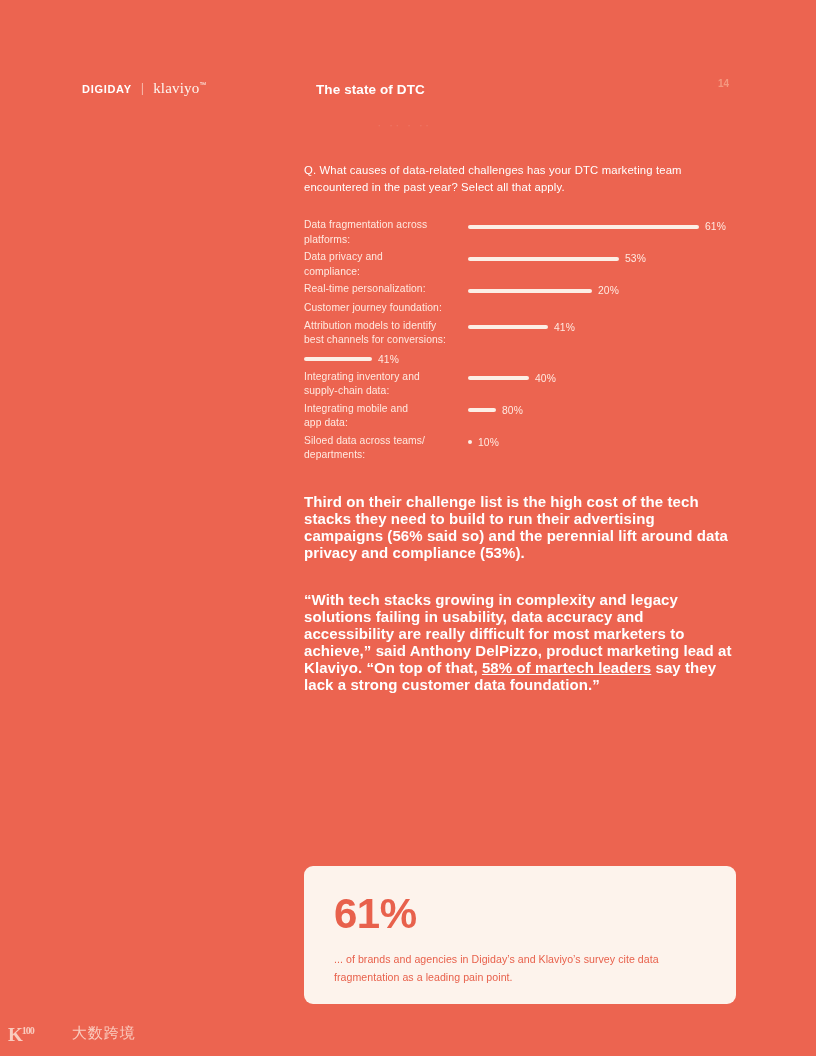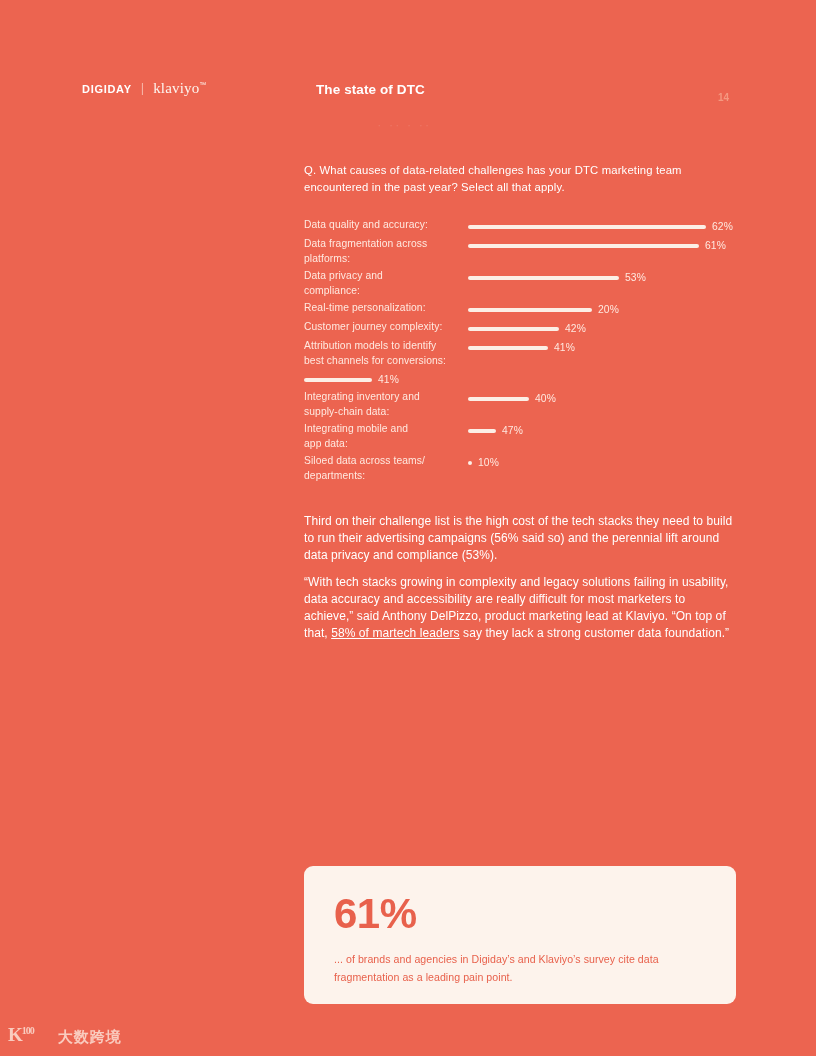--- a/index.html
+++ b/index.html
@@ -57,21 +57,21 @@
     left: 316px;
     top: 82px;
     color: #ffffff;
     font-size: 13.5px;
     font-weight: bold;
     letter-spacing: 0.1px;
   }
   .page-num {
     position: absolute;
     left: 718px;
-    top: 92px;
+    top: 78px;
     color: #f59880;
     font-size: 10px;
     font-weight: bold;
   }
 
   .ghost-line {
     position: absolute;
     left: 378px;
     top: 120px;
     width: 160px;
@@ -144,29 +144,29 @@
     color: #ffe9e0;
     font-size: 10.3px;
     margin-left: 6px;
     letter-spacing: 0.1px;
     white-space: nowrap;
   }
 
   
   .body-copy {
     color: #ffffff;
-    font-size: 12px;
-    font-weight: normal;
+    font-size: 15px;
+    font-weight: bold;
     line-height: 17px;
     letter-spacing: 0.08px;
     margin: 0;
     width: 430px;
   }
   .para-1 { margin-top: 30px; }
-  .para-2 { margin-top: 10px; }
+  .para-2 { margin-top: 30px; }
   .ul-link {
     text-decoration: underline;
     color: #ffffff;
   }
 
   
   .callout {
     position: absolute;
     left: 304px;
     top: 866px;
@@ -194,39 +194,40 @@
     margin: 14px 0 0 0;
     width: 370px;
   }
 
   
   .watermark {
     position: absolute;
     left: 8px;
     bottom: 12px;
     display: flex;
-    align-items: flex-end;
-    gap: 24px;
+    align-items: flex-start;
+    gap: 14px;
     opacity: 0.82;
   }
   .wm-mark {
     color: #fde3d8;
     font-size: 19px;
     font-weight: bold;
     font-family: "Liberation Serif", serif;
     letter-spacing: -1px;
     line-height: 1;
   }
   .wm-mark sup { font-size: 10px; }
   .wm-text {
     color: #fde3d8;
     font-size: 15px;
-    font-weight: bold;
+    font-weight: normal;
     letter-spacing: 1px;
     line-height: 1;
+    margin-left: 24px;
   }
 </style>
 </head>
 <body>
 
 <div class="brand-bar">
   <span class="brand-digiday">DIGIDAY</span>
   <span class="brand-sep">|</span>
   <span class="brand-klaviyo">
     <span>klaviyo</span><span class="brand-tm">™</span>
@@ -236,27 +237,20 @@
 <div class="doc-title">The state of DTC</div>
 <div class="page-num">14</div>
 <div class="ghost-line">· ·· · ··</div>
 
 <div class="content">
 
   <p class="question">Q. What causes of data-related challenges has your DTC marketing team encountered in the past year? Select all that apply.</p>
 
   <div class="chart" id="chart">
       <div class="chart-row">
-        <div class="row-label">Data quality and accuracy:</div>
-        <div class="row-barwrap">
-          <div class="bar" style="width: 238px;"></div>
-          <span class="bar-val">62%</span>
-        </div>
-      </div>
-      <div class="chart-row">
         <div class="row-label">Data fragmentation across<br>platforms:</div>
         <div class="row-barwrap">
           <div class="bar" style="width: 231px;"></div>
           <span class="bar-val">61%</span>
         </div>
       </div>
       <div class="chart-row">
         <div class="row-label">Data privacy and<br>compliance:</div>
         <div class="row-barwrap">
           <div class="bar" style="width: 151px;"></div>
@@ -264,25 +258,21 @@
         </div>
       </div>
       <div class="chart-row">
         <div class="row-label">Real-time personalization:</div>
         <div class="row-barwrap">
           <div class="bar" style="width: 124px;"></div>
           <span class="bar-val">20%</span>
         </div>
       </div>
       <div class="chart-row">
-        <div class="row-label">Customer journey complexity:</div>
-        <div class="row-barwrap">
-          <div class="bar" style="width: 91px;"></div>
-          <span class="bar-val">42%</span>
-        </div>
+        <div class="row-label">Customer journey foundation:</div>
       </div>
       <div class="chart-row">
         <div class="row-label">Attribution models to identify<br>best channels for conversions:</div>
         <div class="row-barwrap">
           <div class="bar" style="width: 80px;"></div>
           <span class="bar-val">41%</span>
         </div>
       </div>
       <div class="chart-row">
         <div class="row-barwrap">
@@ -294,21 +284,21 @@
         <div class="row-label">Integrating inventory and<br>supply-chain data:</div>
         <div class="row-barwrap">
           <div class="bar" style="width: 61px;"></div>
           <span class="bar-val">40%</span>
         </div>
       </div>
       <div class="chart-row">
         <div class="row-label">Integrating mobile and<br>app data:</div>
         <div class="row-barwrap">
           <div class="bar" style="width: 28px;"></div>
-          <span class="bar-val">47%</span>
+          <span class="bar-val">80%</span>
         </div>
       </div>
       <div class="chart-row">
         <div class="row-label">Siloed data across teams/<br>departments:</div>
         <div class="row-barwrap">
           <div class="bar dot"></div>
           <span class="bar-val">10%</span>
         </div>
       </div>
     </div>

